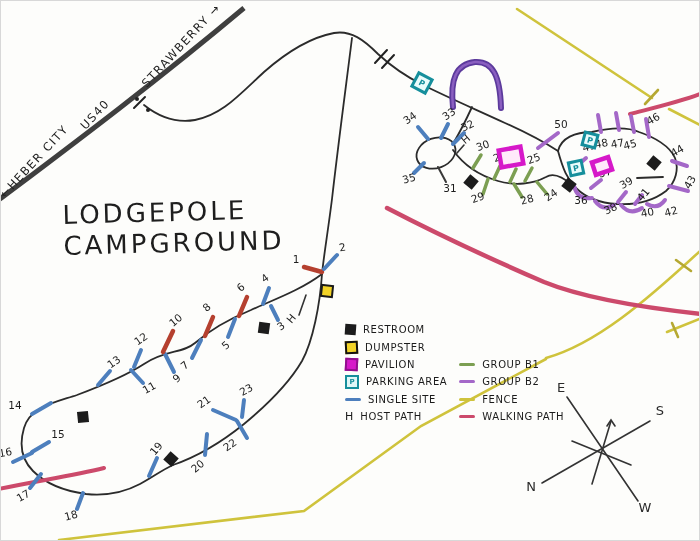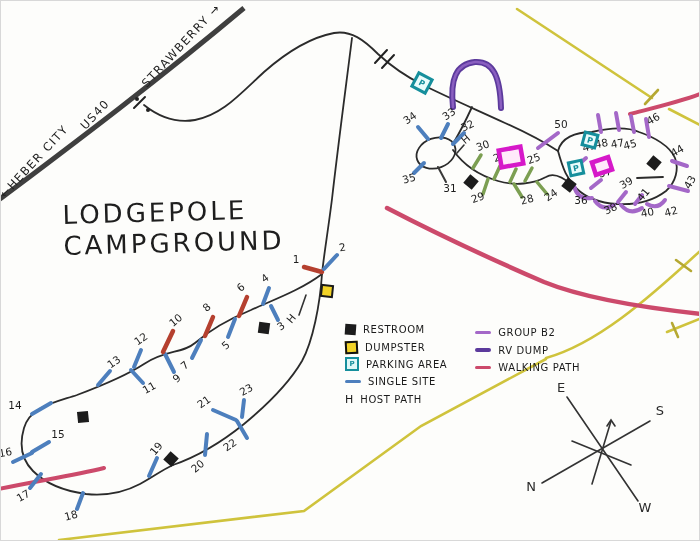--- a/index.html
+++ b/index.html
@@ -1,21 +1,21 @@
 <!DOCTYPE html>
 <html><head>
 <meta charset="utf-8">
 <style>
   html,body{margin:0;padding:0;background:#ffffff;}
   .stage{position:relative;width:700px;height:541px;background:#fdfdfb;overflow:hidden;
          font-family:"DejaVu Sans",sans-serif;box-sizing:border-box;border:1px solid #d8d8d8;}
   svg{position:absolute;left:0;top:0;}
   .map-title{position:absolute;left:62px;top:196px;color:#1e1e1e;font-size:26px;
              letter-spacing:3px;line-height:31px;transform:rotate(-1.5deg);white-space:nowrap;}
-  .legend{position:absolute;left:344px;top:320px;display:flex;gap:28px;}
+  .legend{position:absolute;left:344px;top:320px;display:flex;gap:12px;align-items:flex-end;}
   .legend .col{display:flex;flex-direction:column;}
   .legend .row{display:flex;align-items:center;gap:7px;height:17.4px;}
   .legend .lbl{font-size:10px;letter-spacing:0.6px;color:#1b1b1b;white-space:nowrap;}
   .sw{display:inline-flex;align-items:center;justify-content:center;flex:0 0 auto;}
   text{font-family:"DejaVu Sans",sans-serif;}
   .sitelabel{font-size:10.5px;fill:#1d1d1d;}
   .hwylabel{font-size:11.5px;letter-spacing:1.5px;fill:#222;}
   .compasslabel{font-size:13px;fill:#2a2a2a;}
 </style>
 </head>
@@ -342,49 +342,61 @@
           <span class="lbl">RESTROOM</span>
         </div>
         <div class="row">
           <span class="sw">
             <span style="width: 9px; height: 9px; background: rgb(242, 211, 39); border: 2px solid rgb(17, 17, 17); transform: rotate(-3deg); display: inline-block;"></span>
           </span>
           <span class="lbl">DUMPSTER</span>
         </div>
         <div class="row">
           <span class="sw">
+            <span style="width: 9px; height: 9px; background: rgb(214, 25, 201); border: 2px solid rgb(144, 16, 140); transform: rotate(3deg); display: inline-block;"></span>
+          </span>
+          <span class="lbl">PAVILION</span>
+        </div>
+        <div class="row">
+          <span class="sw">
             <span style="background: rgb(223, 247, 247); border: 2px solid rgb(22, 143, 156); transform: rotate(0deg); display: inline-block; width: 10px; height: 10px; text-align: center; font-size: 7px; font-weight: bold; color: rgb(22, 143, 156); line-height: 10px;">P</span>
           </span>
           <span class="lbl">PARKING AREA</span>
         </div>
         <div class="row">
           <span class="sw">
             <span style="width: 16px; height: 3px; background: rgb(77, 127, 189); border-radius: 2px; display: inline-block;"></span>
           </span>
           <span class="lbl">SINGLE SITE</span>
         </div>
         <div class="row">
           <span class="sw">
             <span style="font-size: 11px; color: rgb(27, 27, 27);">H</span>
           </span>
           <span class="lbl">HOST PATH</span>
         </div>
       </div>
     <div class="col" id="legend-right" style="padding-top:3px;">
         <div class="row">
           <span class="sw">
+            <span style="width: 16px; height: 3px; background: rgb(124, 159, 82); border-radius: 2px; display: inline-block;"></span>
+          </span>
+          <span class="lbl">GROUP B1</span>
+        </div>
+        <div class="row">
+          <span class="sw">
             <span style="width: 16px; height: 3px; background: rgb(164, 104, 200); border-radius: 2px; display: inline-block;"></span>
           </span>
           <span class="lbl">GROUP B2</span>
         </div>
         <div class="row">
           <span class="sw">
-            <span style="width: 16px; height: 3.5px; background: rgb(92, 58, 156); border-radius: 2px; display: inline-block;"></span>
-          </span>
-          <span class="lbl">RV DUMP</span>
+            <span style="width: 16px; height: 3px; background: rgb(207, 195, 60); border-radius: 2px; display: inline-block;"></span>
+          </span>
+          <span class="lbl">FENCE</span>
         </div>
         <div class="row">
           <span class="sw">
             <span style="width: 16px; height: 3.5px; background: rgb(204, 74, 107); border-radius: 2px; display: inline-block;"></span>
           </span>
           <span class="lbl">WALKING PATH</span>
         </div>
       </div>
   </div>
 </div>

